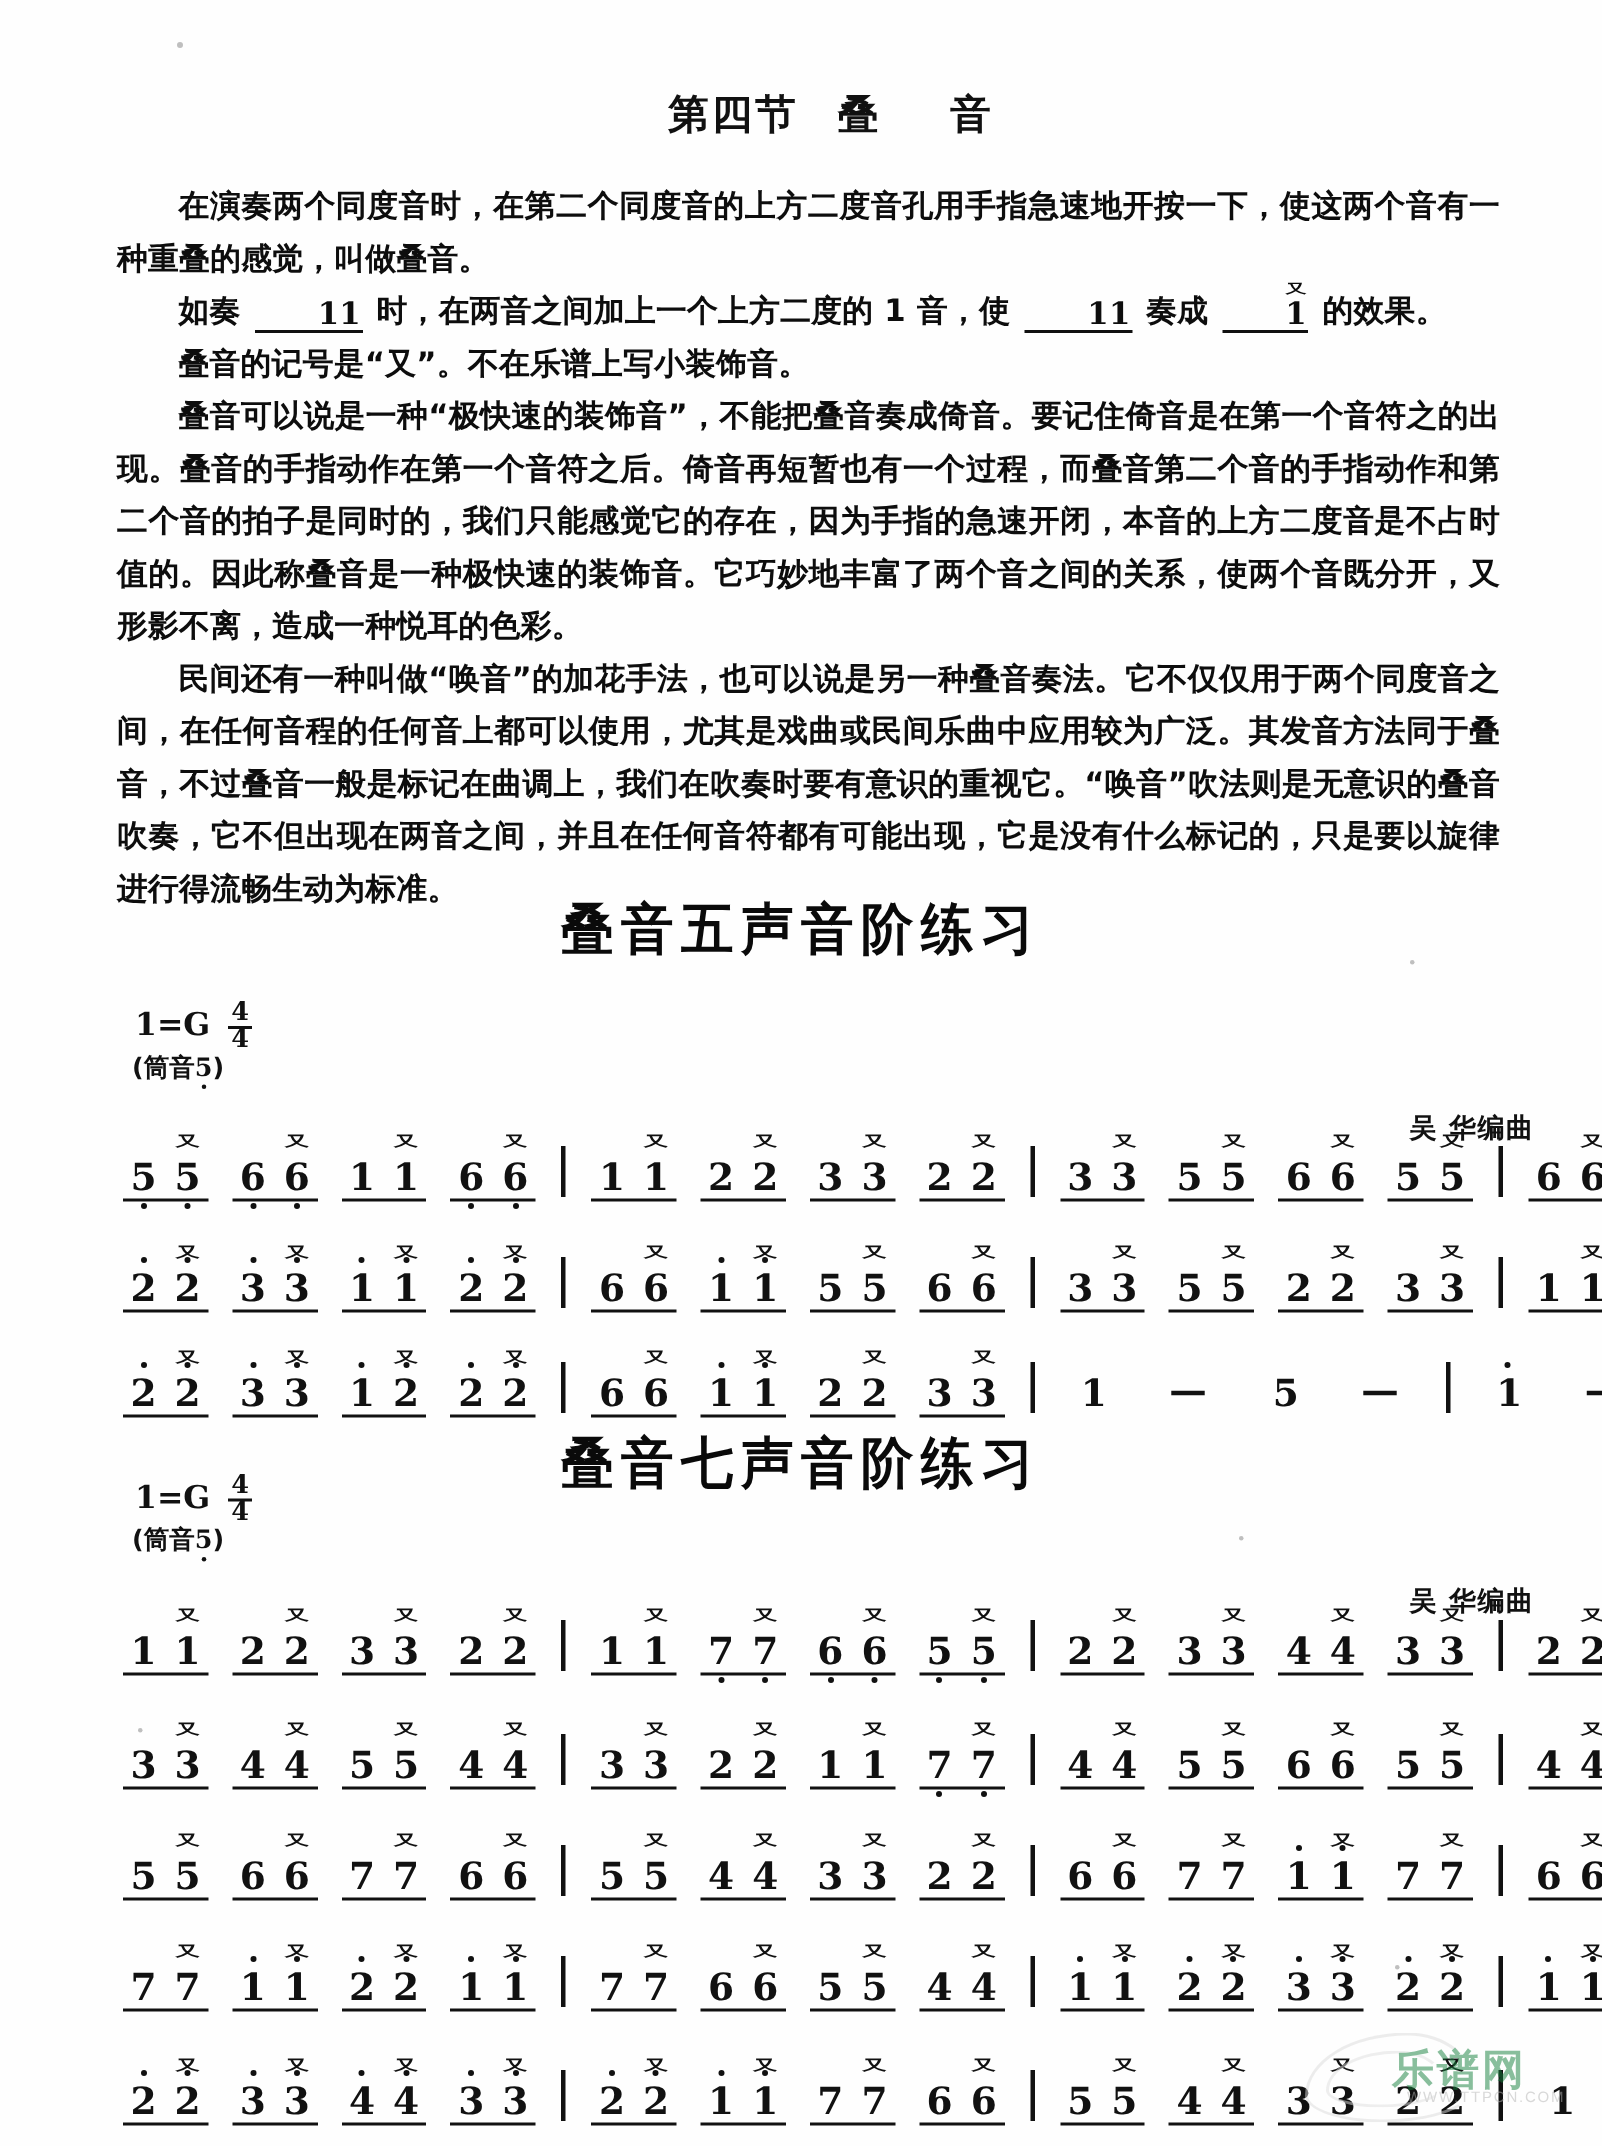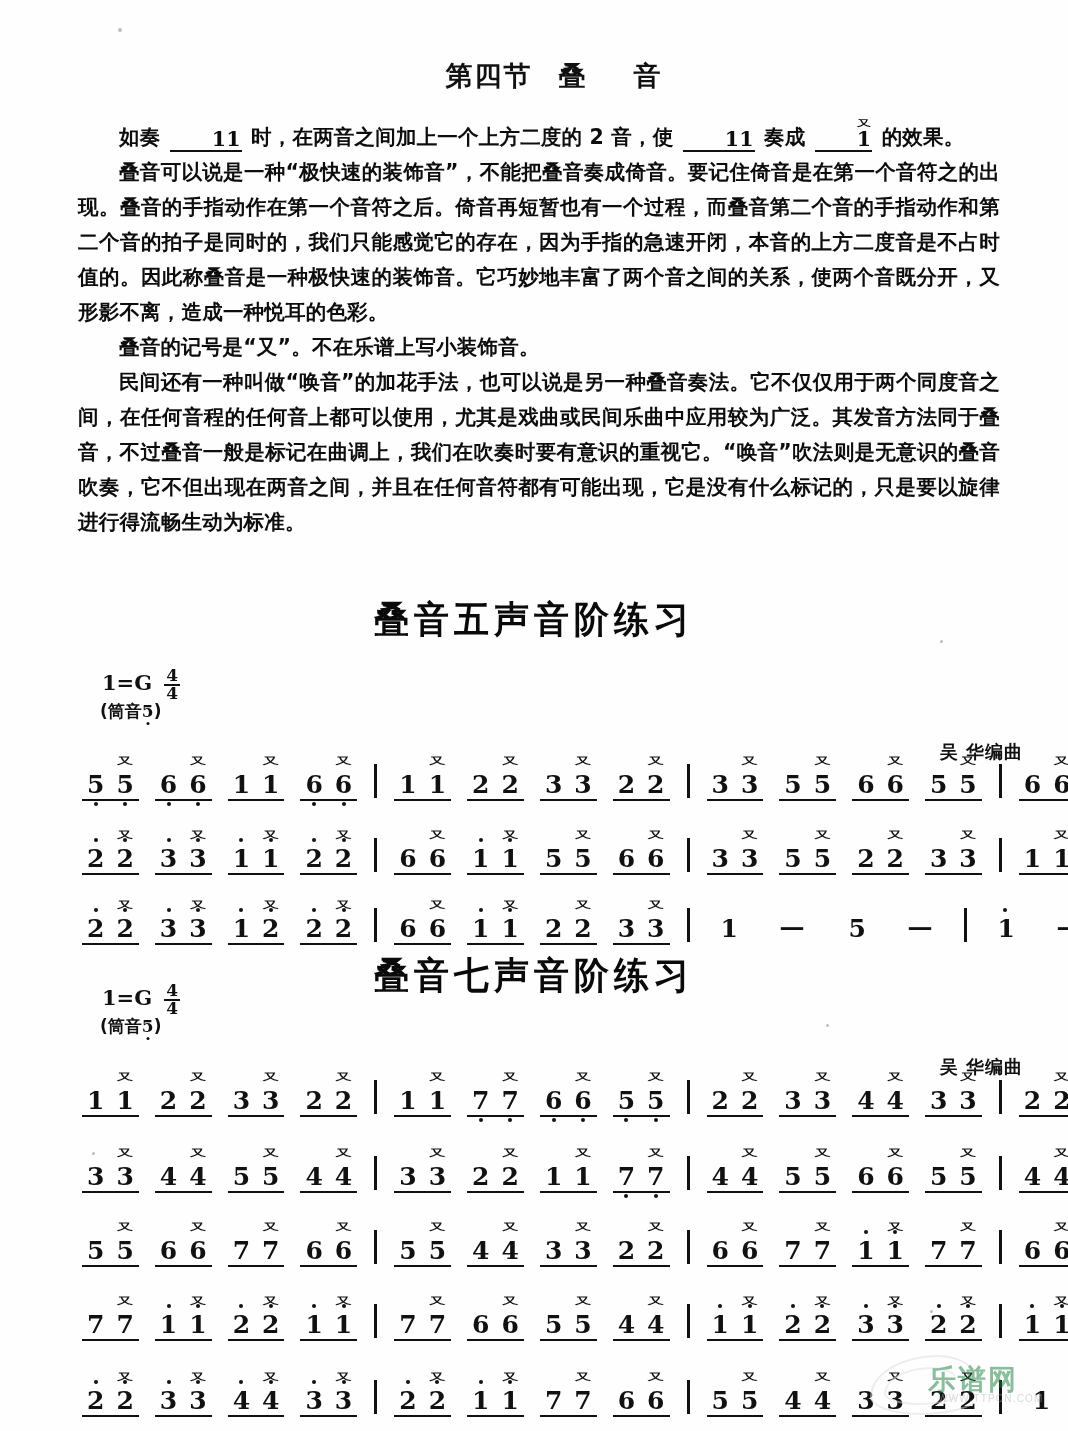--- a/index.html
+++ b/index.html
@@ -96,21 +96,21 @@
     text-align: center;
     font-size: 35px;
     font-weight: bold;
     font-family: "DejaVu Serif", serif;
     letter-spacing: 5px;
     color: #0a0a0a;
     transform: scaleY(1.06);
   }
 
   
-  .score-head { position: absolute; left: 12px; right: 0; height: 70px; }
+  .score-head { position: absolute; left: 0; right: 0; height: 70px; }
   .keysig {
     position: absolute;
     left: 90px;
     top: 0;
     font-family: "DejaVu Serif", serif;
     font-weight: bold;
     font-size: 21px;
     display: flex;
     align-items: flex-start;
     gap: 12px;
@@ -289,33 +289,34 @@
   <div class="speck" style="left:940px; top:640px; width:3px; height:3px;"></div>
   <div class="speck" style="left:826px; top:1024px; width:3px; height:3px;"></div>
   <div class="speck" style="left:92px; top:1152px; width:3px; height:3px;"></div>
   <div class="speck" style="left:930px; top:1310px; width:3px; height:3px;"></div>
 
   <div class="chapter-title">
     <span>第四节</span><span class="gap"></span><span>叠</span><span class="gap2"></span><span>音</span>
   </div>
 
   <div class="prose">
+    <p>在演奏两个同度音时，在第二个同度音的上方二度音孔用手指急速地开按一下，使这两个音有一种重叠的感觉，叫做叠音。</p>
 
     <p>
       <span>如奏</span>
       <span class="inline-note"><span>11</span></span>
-      <span>时，在两音之间加上一个上方二度的 2 音，使</span>
+      <span>时，在两音之间加上一个上方二度的 1 音，使</span>
       <span class="inline-note"><span>11</span></span>
       <span>奏成</span>
       <span class="inline-note tall"><span class="dieyin-mark">又</span><span>1</span></span>
       <span>的效果。</span>
     </p>
 
+    <p>叠音的记号是“又”。不在乐谱上写小装饰音。</p>
     <p>叠音可以说是一种“极快速的装饰音”，不能把叠音奏成倚音。要记住倚音是在第一个音符之的出现。叠音的手指动作在第一个音符之后。倚音再短暂也有一个过程，而叠音第二个音的手指动作和第二个音的拍子是同时的，我们只能感觉它的存在，因为手指的急速开闭，本音的上方二度音是不占时值的。因此称叠音是一种极快速的装饰音。它巧妙地丰富了两个音之间的关系，使两个音既分开，又形影不离，造成一种悦耳的色彩。</p>
-    <p>叠音的记号是“又”。不在乐谱上写小装饰音。</p>
     <p>民间还有一种叫做“唤音”的加花手法，也可以说是另一种叠音奏法。它不仅仅用于两个同度音之间，在任何音程的任何音上都可以使用，尤其是戏曲或民间乐曲中应用较为广泛。其发音方法同于叠音，不过叠音一般是标记在曲调上，我们在吹奏时要有意识的重视它。“唤音”吹法则是无意识的叠音吹奏，它不但出现在两音之间，并且在任何音符都有可能出现，它是没有什么标记的，只是要以旋律进行得流畅生动为标准。</p>
   </div>
 
   <div class="ex-heading" style="top:596px;">叠音五声音阶练习</div>
 
   <div class="score-head" style="top:670px;">
     <div class="keysig">
       <span>1=G</span>
       <span class="meter">
         <span class="num">4</span>

